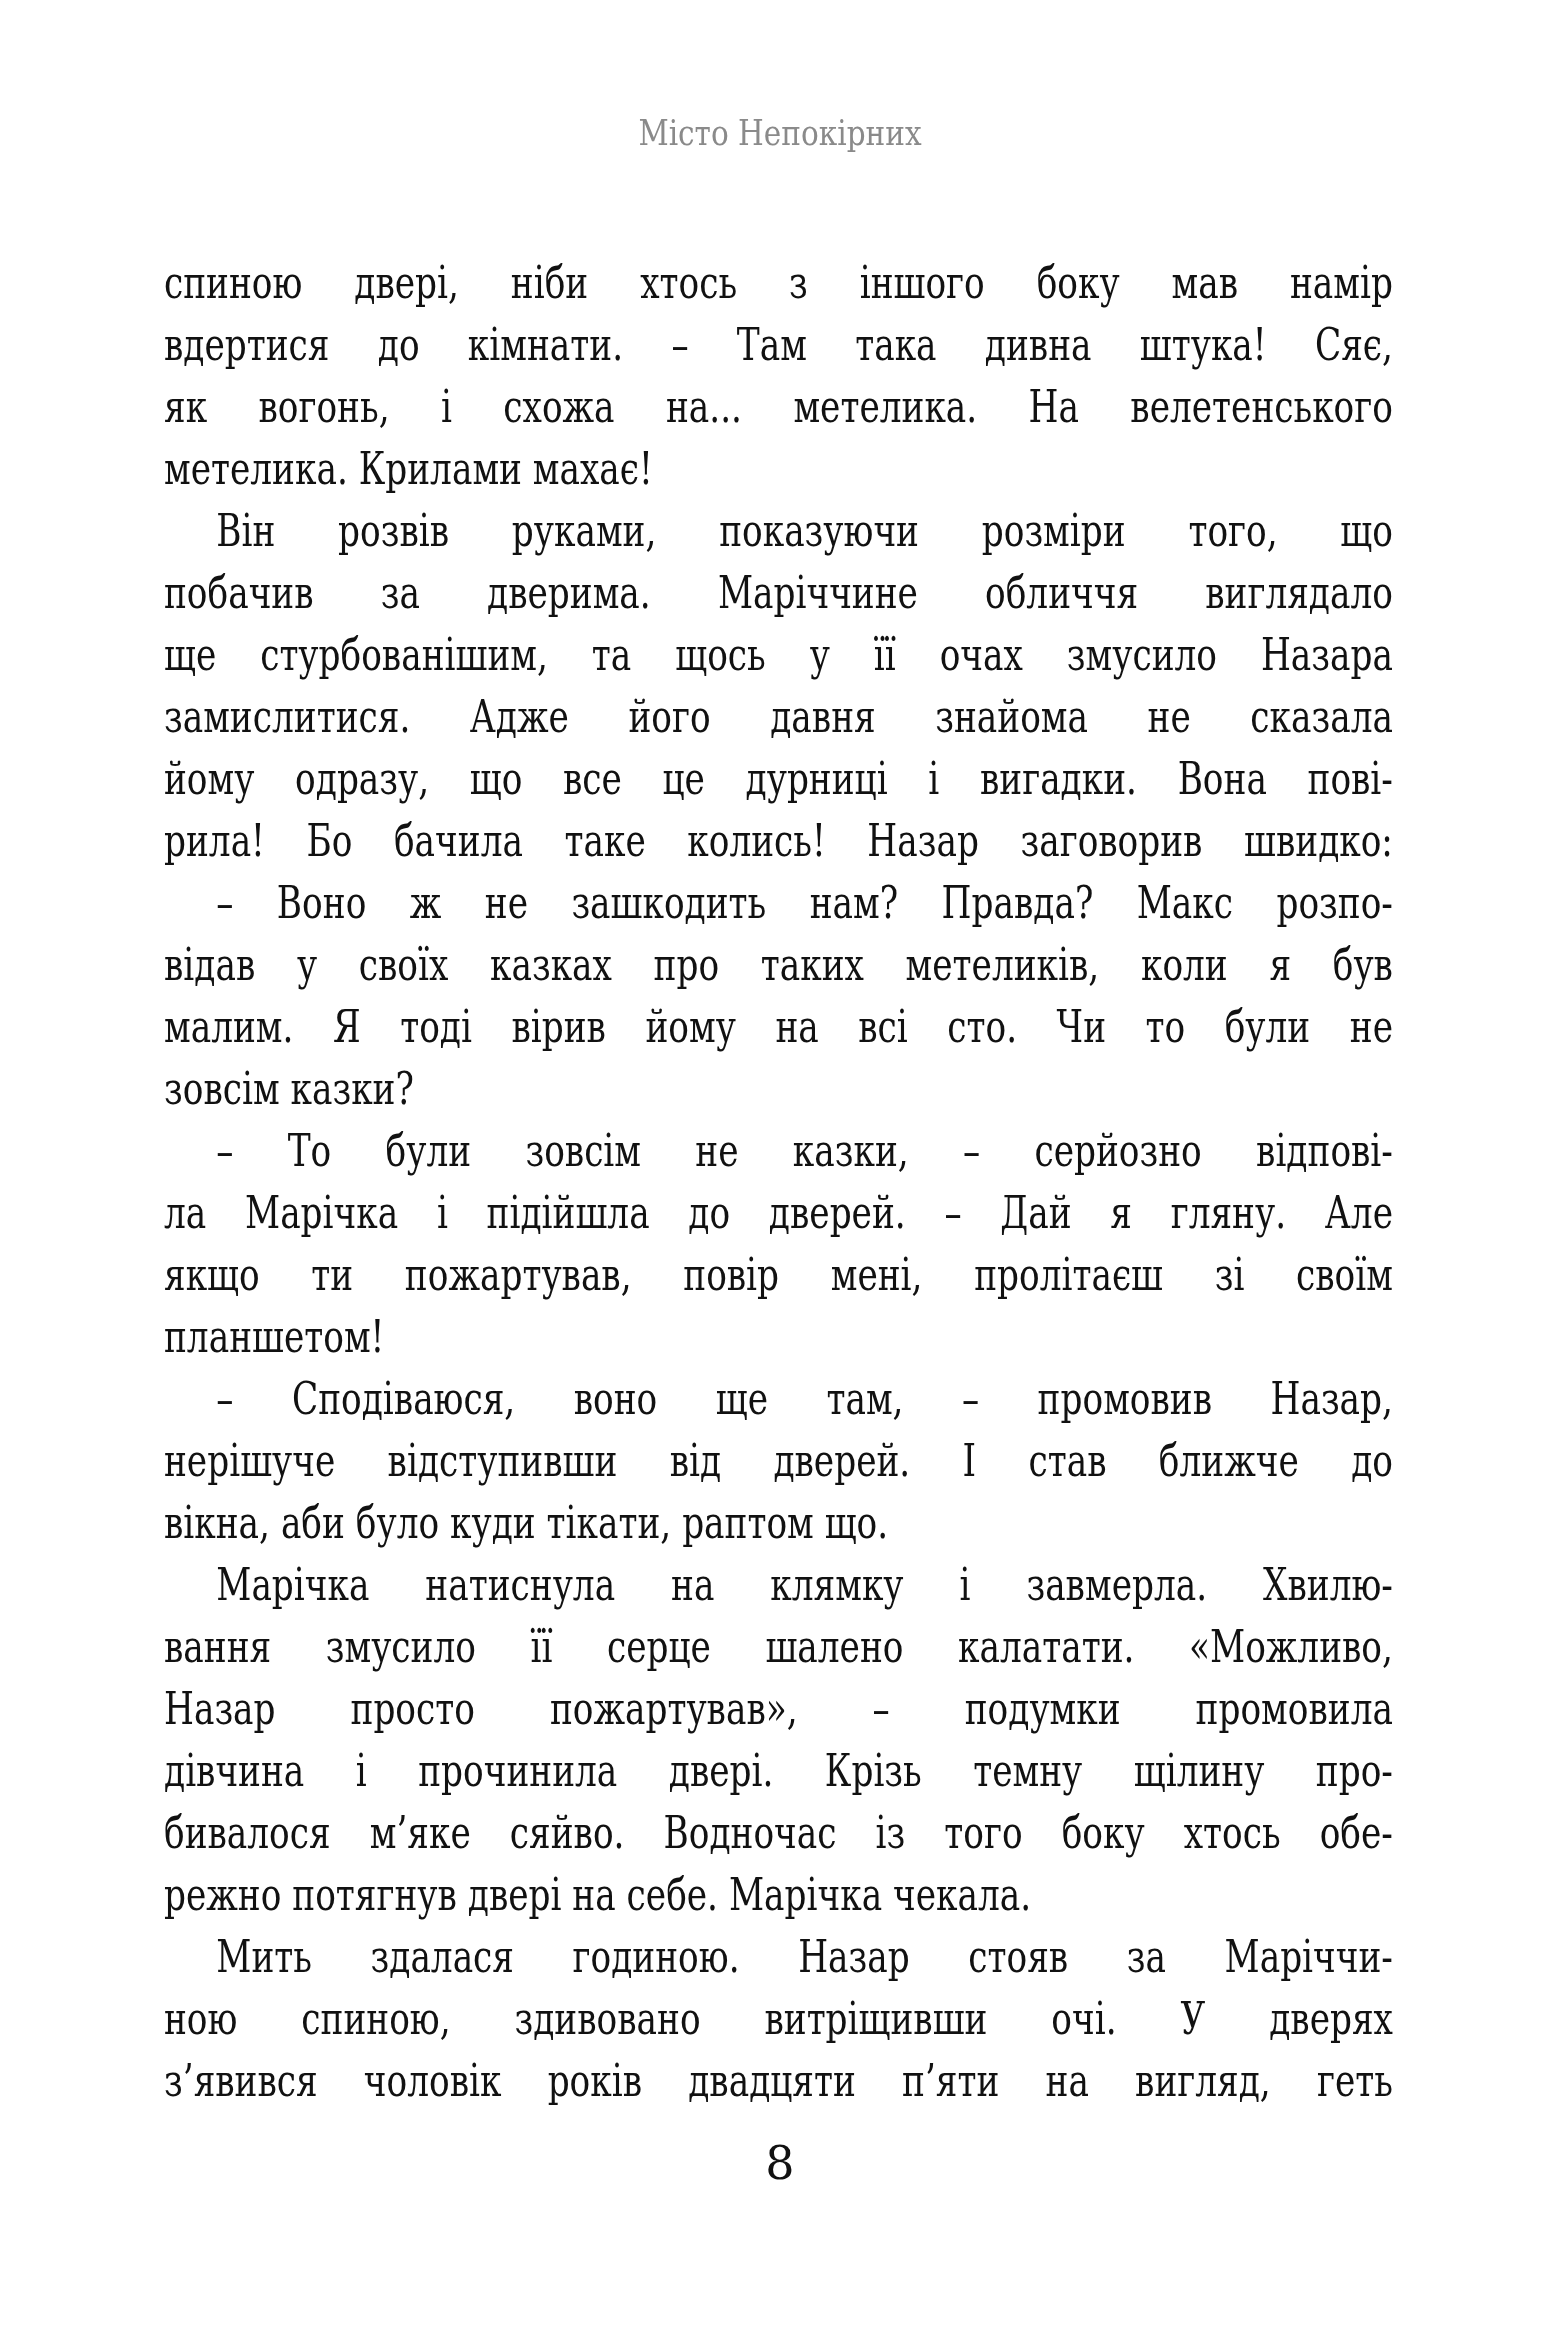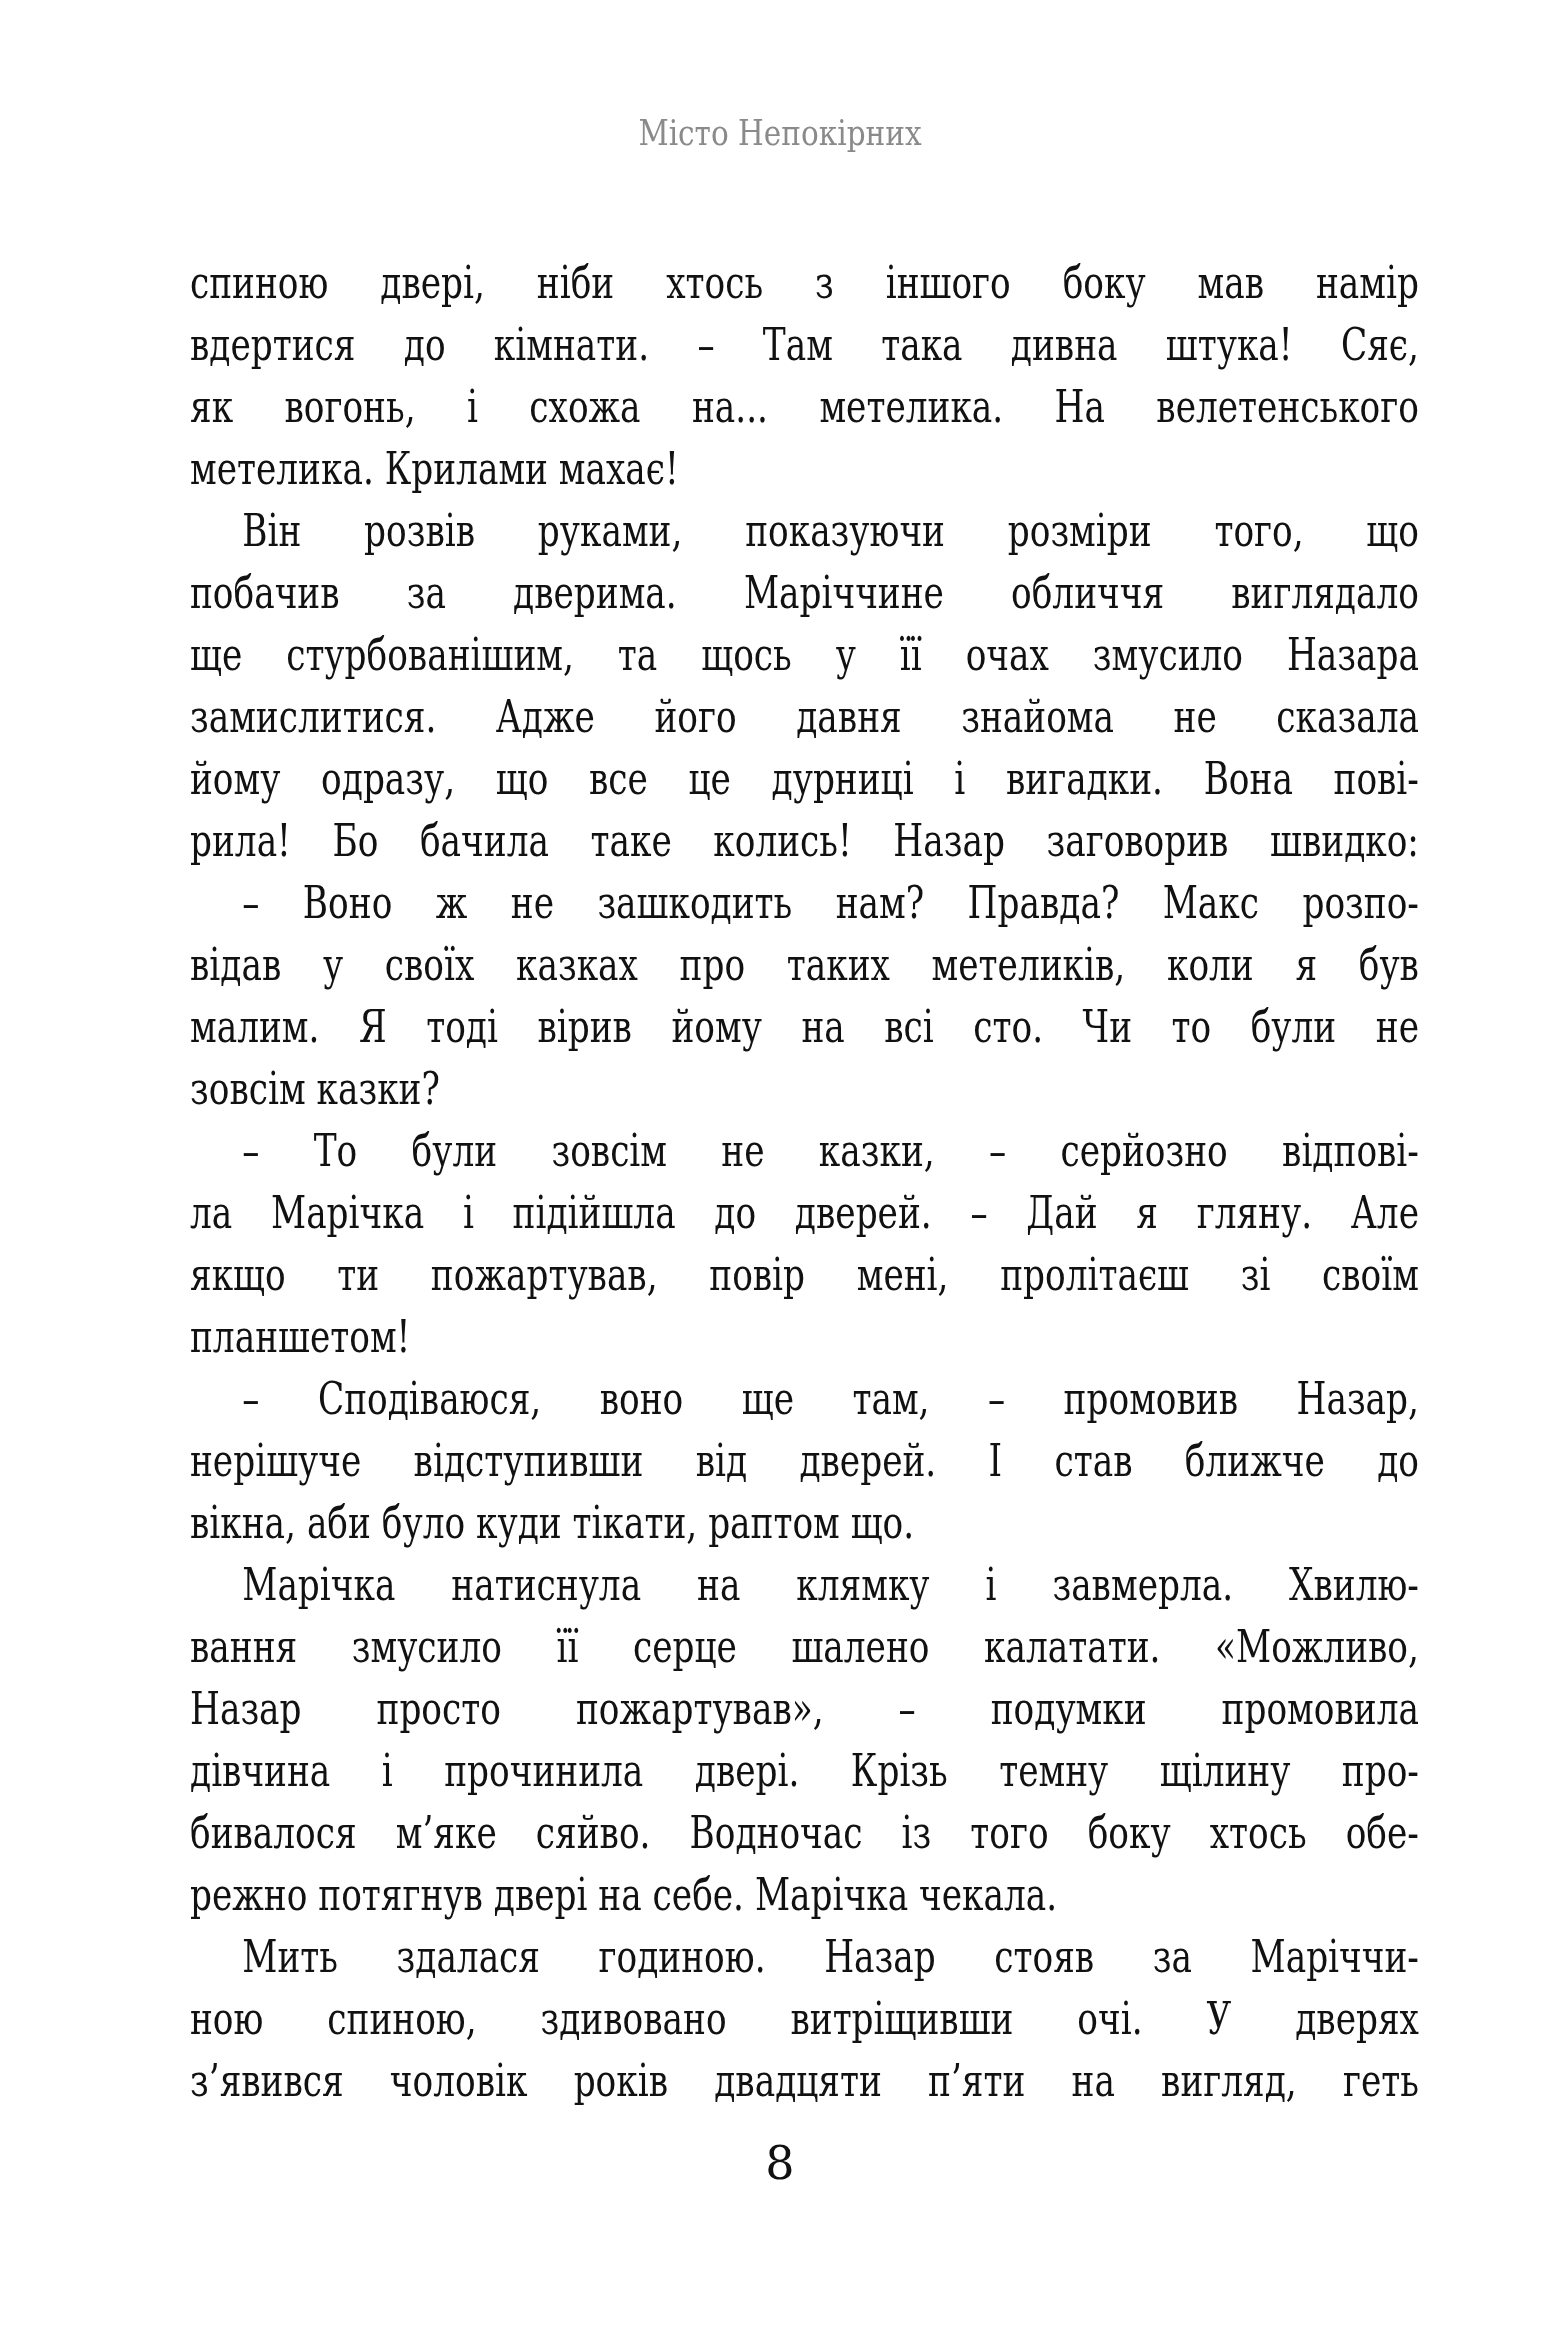--- a/index.html
+++ b/index.html
@@ -1,18 +1,18 @@
 <!DOCTYPE html>
 <html style="font-size:13px"><head>
 <meta charset="utf-8">
 <style>
   html,body{margin:0;padding:0;background:#ffffff;}
   body{width:1560px;height:2342px;position:relative;overflow:hidden;font-family:"DejaVu Serif","Liberation Serif",serif;}
   .header{position:absolute;top:112px;left:0;width:1560px;text-align:center;color:#8a8a8a;font-size:36px;letter-spacing:0px;transform:scaleX(0.82);transform-origin:center;}
-  .body-text{position:absolute;left:190px;top:252px;width:1229px;}
+  .body-text{position:absolute;left:164px;top:252px;width:1229px;}
   .line{height:62px;line-height:62px;font-size:44px;color:#111;white-space:nowrap;display:block;text-align:justify;text-align-last:justify;transform:scaleX(0.78);transform-origin:left center;width:128.2%;}
   .line.last{text-align-last:left;}
   .line.indent{padding-left:67px;box-sizing:border-box;}
   .page-number{position:absolute;top:2136px;left:0;width:1560px;text-align:center;font-size:46px;color:#111;}
 </style>
 </head>
 <body>
 
 <div class="header">Місто Непокірних</div>
 

